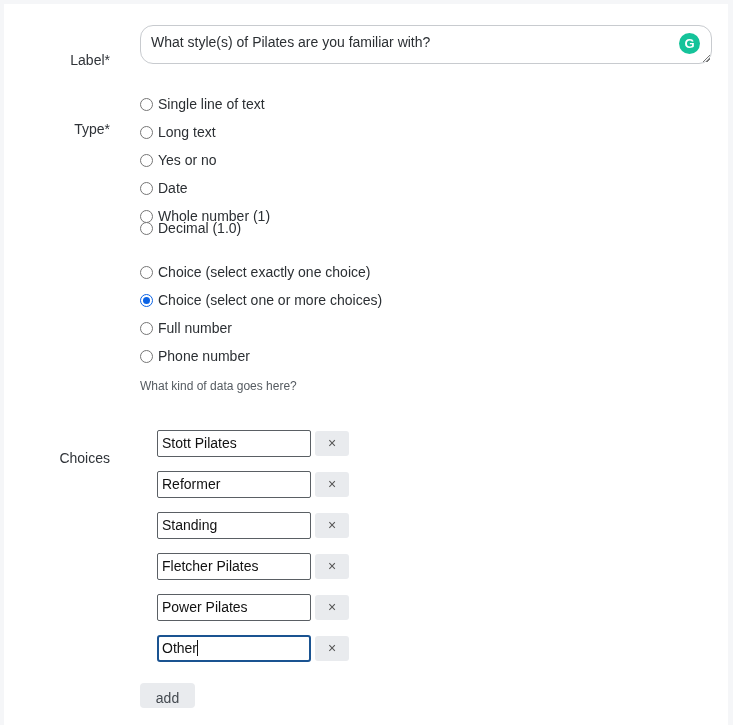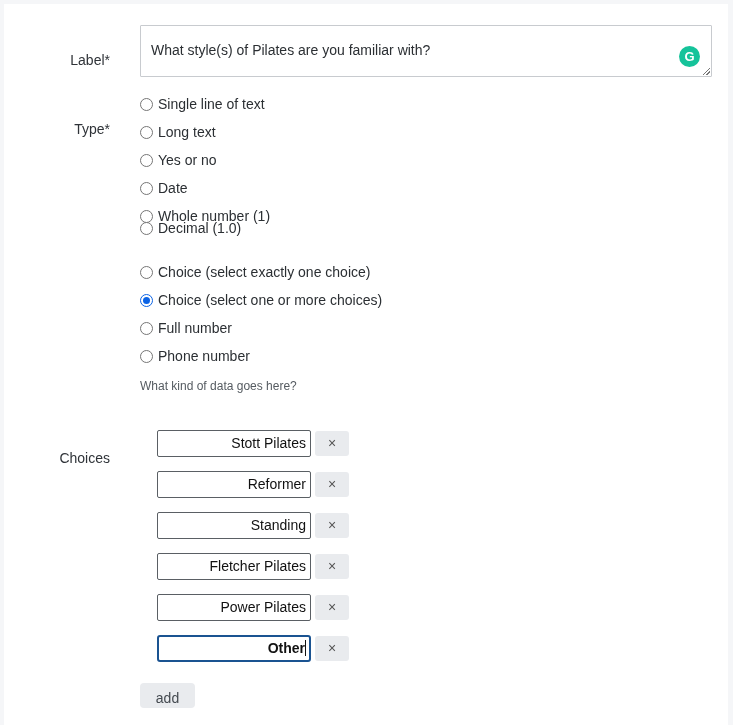--- a/index.html
+++ b/index.html
@@ -12,23 +12,23 @@
     }
     .panel {
       position: absolute; left: 4px; top: 4px; width: 724px; height: 721px;
       background: #ffffff;
     }
     .field-label {
       position: absolute; width: 106px; text-align: right;
       font-size: 14px; color: #2f3338; margin-top: 18px;
     }
     .textarea {
-      position: absolute; left: 136px; top: 21px; width: 572px; height: 52px;
-      border: 1px solid #c8cbcf; border-radius: 1px; background: #fff;
-      box-sizing: border-box; padding: 16px 10px;
+      position: absolute; left: 136px; top: 21px; width: 572px; height: 39px;
+      border: 1px solid #c8cbcf; border-radius: 13px; background: #fff;
+      box-sizing: border-box; padding: 8px 10px;
       font-size: 14px; color: #2b2f33;
     }
     .grammarly {
       position: absolute; right: 11px; bottom: 9px;
       width: 21px; height: 21px; border-radius: 50%;
       background: #15c39a; color: #fff;
       font-size: 13px; font-weight: bold; line-height: 21px; text-align: center;
     }
     .resize-grip {
       position: absolute; right: 1px; bottom: 1px; width: 7px; height: 7px;
@@ -53,23 +53,22 @@
     .help-text {
       position: absolute; left: 136px; top: 375px;
       font-size: 12px; color: #555b61;
     }
     .choice-row { position: absolute; left: 153px; height: 27px; }
     .choice-input {
       position: absolute; left: 0; top: 0; width: 154px; height: 27px;
       border: 1px solid #5a5f64; border-radius: 2px; box-sizing: border-box;
       padding: 4px 4px; font-size: 14px; color: #111; background: #fff;
       line-height: 17px;
-      text-align: right;
     }
-    .choice-input.focused { border: 2px solid #1a5391; padding: 3px 3px; border-radius: 3px; font-weight: bold; }
+    .choice-input.focused { border: 2px solid #1a5391; padding: 3px 3px; border-radius: 3px; }
     .caret {
       display: inline-block; width: 1px; height: 16px; background: #111;
       vertical-align: -3px;
     }
     .remove-btn {
       position: absolute; left: 158px; top: 1px; width: 34px; height: 25px;
       background: #e9ebee; border-radius: 3px;
       font-size: 14px; color: #555; text-align: center; line-height: 25px;
     }
     .add-btn {

